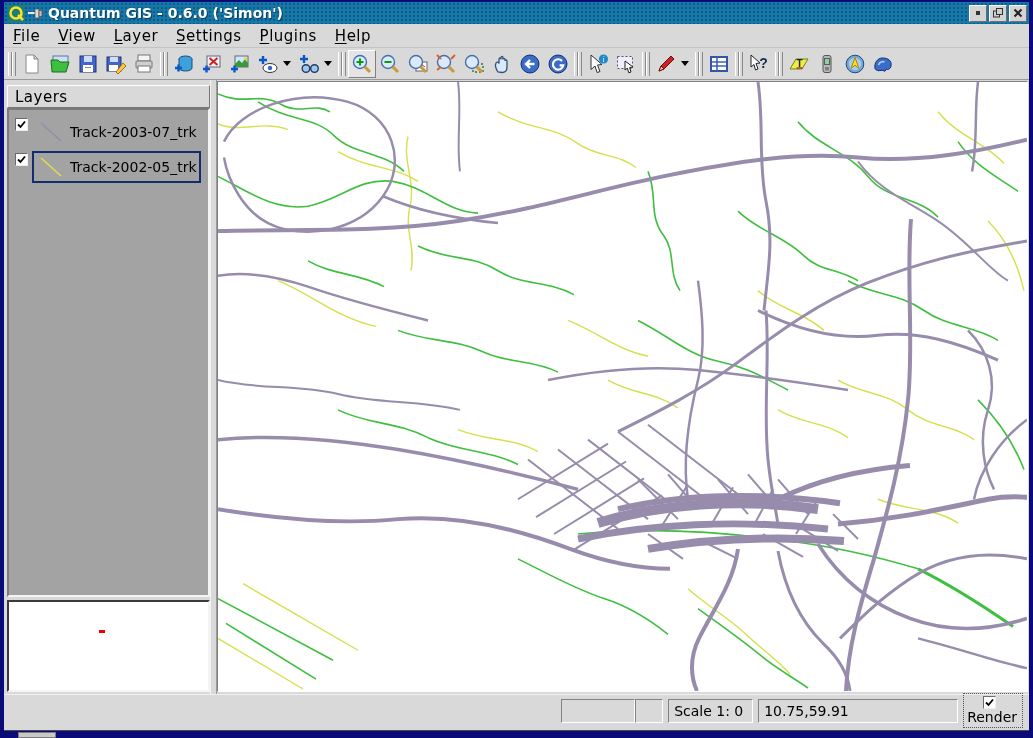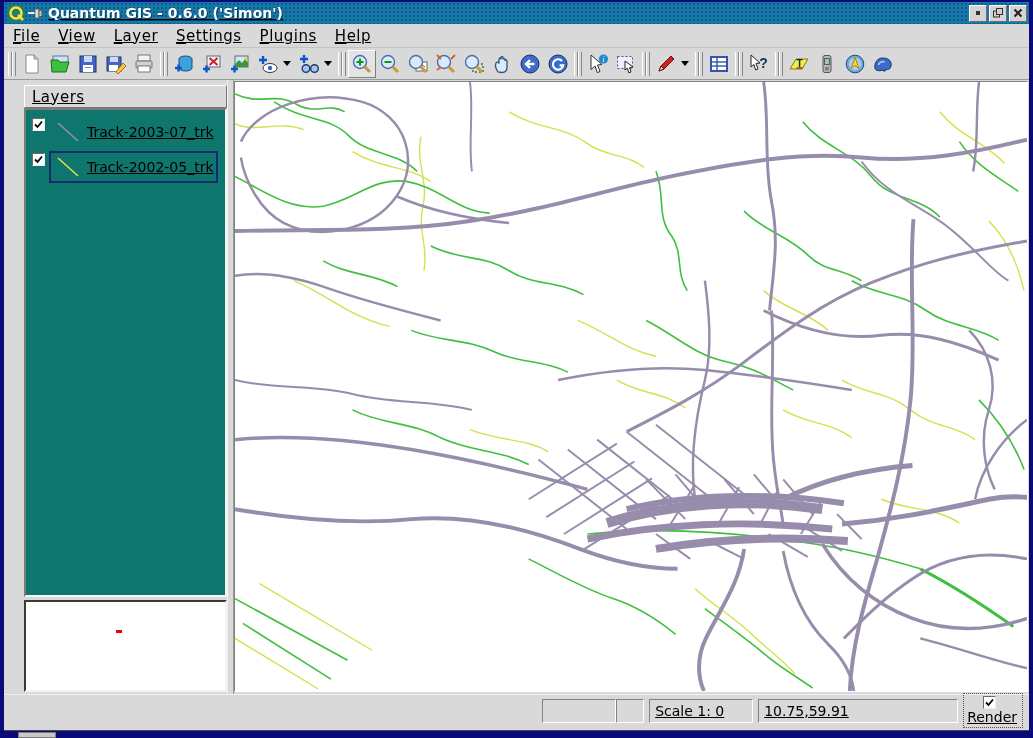--- a/index.html
+++ b/index.html
@@ -1,21 +1,21 @@
 <!DOCTYPE html>
 <html><head>
 <meta charset="utf-8">
 <style>
   * { box-sizing: border-box; margin: 0; padding: 0; }
   html,body { width:1033px; height:738px; }
   body { font-family: "DejaVu Sans", "Liberation Sans", sans-serif; background:#000; }
 
   .window { width:1033px; height:738px; display:flex; flex-direction:column;
     background:#d9d9d9; border-left:4px solid #0a0a78; border-right:4px solid #0a0a78;
-    border-top:2px solid #0a0a78; overflow:hidden;text-decoration:underline; }
+    border-top:2px solid #0a0a78; overflow:hidden; }
 
   
   .titlebar { height:22px; flex:0 0 22px; display:flex; align-items:center;
     background-color:#1777a7;
     background-image: radial-gradient(#0c5c8a 26%, rgba(0,0,0,0) 27%);
     background-size:4px 4px; padding:0 2px; }
   .titlebar .title-text { color:#fff; font-weight:bold; font-size:14px; margin-left:4px;
     text-shadow:1px 1px 0 #06405e; white-space:nowrap; }
   .tb-icon { width:17px; height:17px; display:inline-block; margin-left:2px; }
   .titlebar .spacer { flex:1; }
@@ -42,25 +42,25 @@
   .tbtn { width:28px; height:28px; border:1px solid transparent; background:transparent;
     display:flex; align-items:center; justify-content:center; padding:1px; cursor:default; }
   .tbtn.active { border-top:1px solid #fff; border-left:1px solid #fff;
     border-right:1px solid #808080; border-bottom:1px solid #808080; background:#e4e4e4; }
   .tbtn svg { width:22px; height:22px; }
   .dd-arrow { width:0; height:0; border-left:4px solid transparent; border-right:4px solid transparent;
     border-top:5px solid #000; margin:0 4px 0 1px; align-self:center; }
 
   
   .main { flex:1; display:flex; min-height:0; background:#d9d9d9; }
-  .dock { width:206px; flex:0 0 206px; display:flex; flex-direction:column; padding:5px 0 2px 3px;margin-left:17px; }
+  .dock { width:206px; flex:0 0 206px; display:flex; flex-direction:column; padding:5px 0 2px 3px; }
   .dock-header { height:23px; flex:0 0 23px; background:#d9d9d9; border-top:1px solid #fff;
     border-left:1px solid #fff; border-right:1px solid #777; border-bottom:1px solid #777;
     font-size:15px; display:flex; align-items:center; padding-left:7px; letter-spacing:0.5px; }
-  .layers-list { flex:1; background:#0f766e; border-top:2px solid #7b7b7b; border-left:2px solid #7b7b7b;
+  .layers-list { flex:1; background:#a3a3a3; border-top:2px solid #7b7b7b; border-left:2px solid #7b7b7b;
     border-right:2px solid #f4f4f4; border-bottom:2px solid #f4f4f4; overflow:hidden; padding:6px 10px 0 4px; }
   .layer-row { display:flex; align-items:flex-start; margin-bottom:3px; }
   .checkbox { width:13px; height:13px; background:#fff; border-top:1px solid #6b6b6b;
     border-left:1px solid #6b6b6b; border-right:1px solid #eee; border-bottom:1px solid #eee;
     margin:2px 4px 0 2px; flex:0 0 13px; display:flex; align-items:center; justify-content:center; }
   .checkbox svg { width:11px; height:11px; }
   .layer-body { flex:1; display:flex; align-items:center; border:2px solid transparent;
     padding:2px 2px 2px 4px; min-height:32px; }
   .layer-body.selected { border:2px solid #122d6e; }
   .layer-symbol { width:26px; height:24px; margin-right:6px; flex:0 0 26px; }
@@ -503,21 +503,21 @@
       </div>
     </div>
   </div>
 
   <div class="statusbar">
     <span class="sb-spacer"></span>
     <span class="progress-pair">
       <span class="sb-cell" style="width:74px"></span>
       <span class="sb-cell" style="width:28px"></span>
     </span>
-    <span class="sb-cell" style="width:104px">Scale 1: 0</span>
+    <span class="sb-cell" style="width:85px">Scale 1: 0</span>
     <span class="sb-cell" style="width:200px">10.75,59.91</span>
     <span class="sb-render">
       <span class="checkbox" id="render-checkbox">
           <svg viewBox="0 0 11 11">
             <path d="M2,5.5 L4.5,8 L9,2.5" fill="none" stroke="#000" stroke-width="1.8"></path>
           </svg>
         </span>
       <span>Render</span>
     </span>
   </div>

